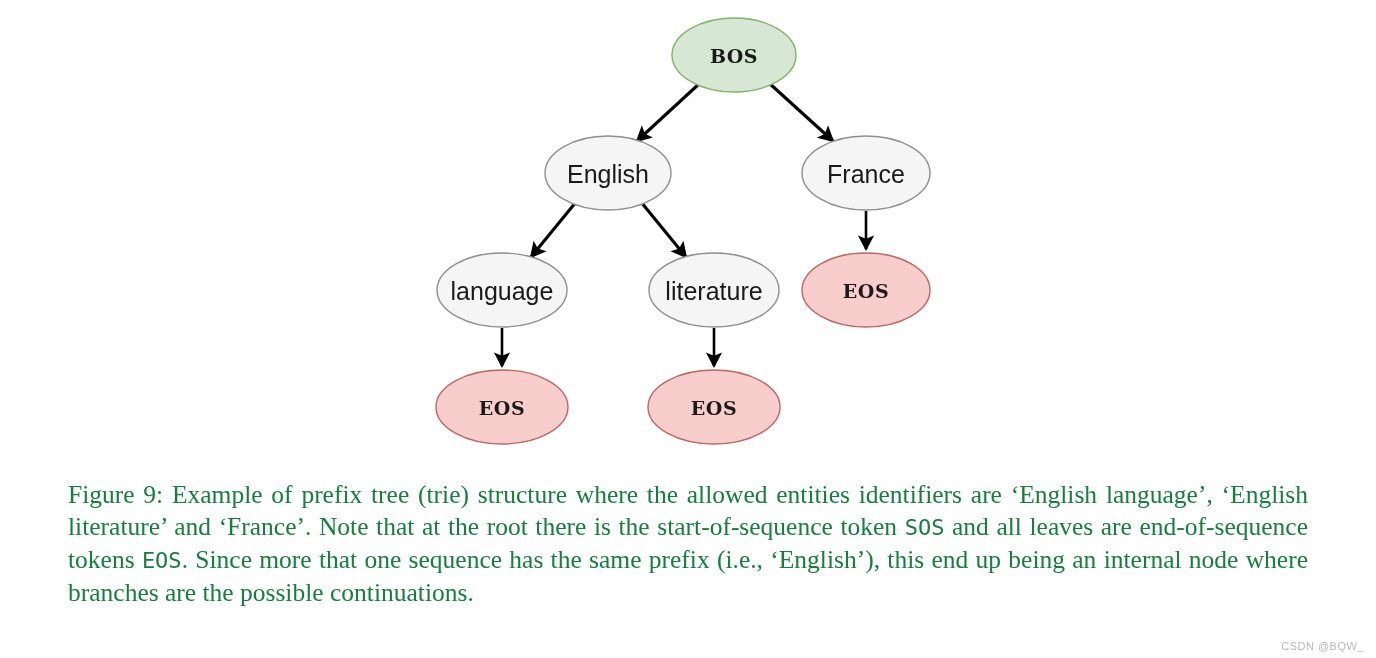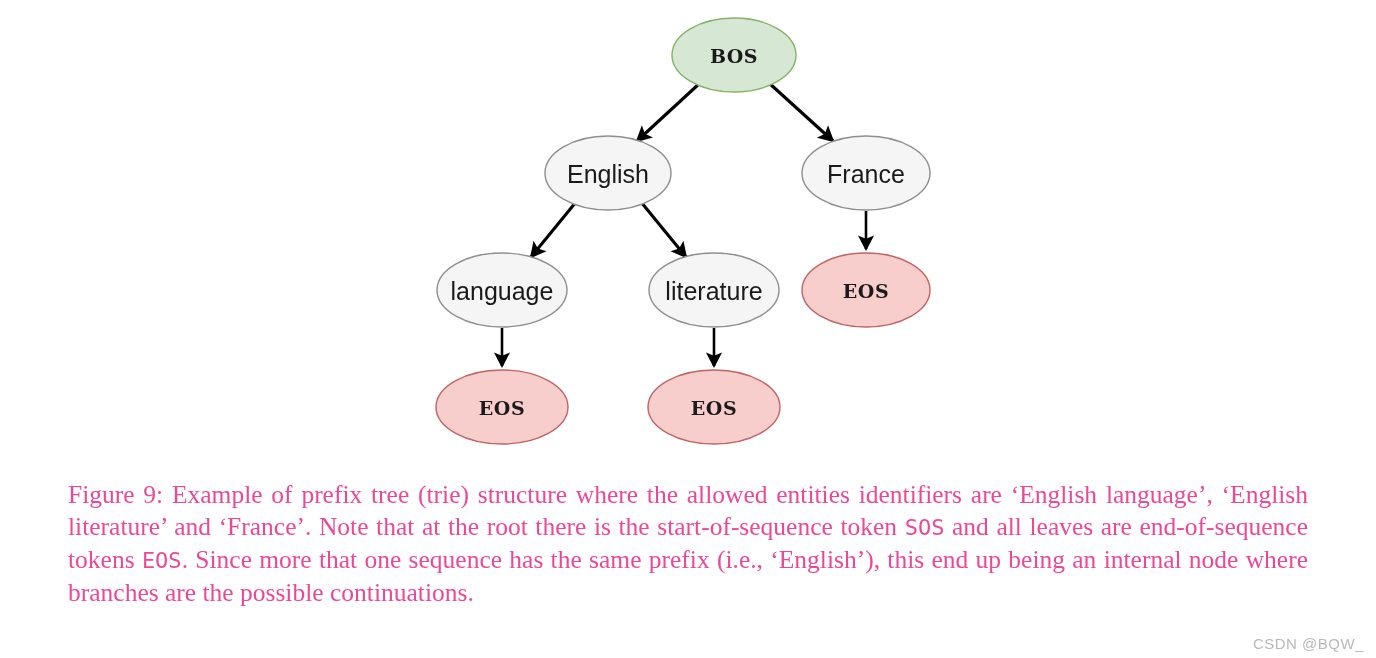--- a/index.html
+++ b/index.html
@@ -60,37 +60,37 @@
 
   
   #caption {
     position: absolute;
     left: 68px;
     top: 479px;
     width: 1240px;
     font-family: "Liberation Serif", serif;
     font-size: 25.5px;
     line-height: 32px;
-    color: #ec4899;
+    color: #15803d;
     text-align: justify;
     text-justify: inter-word;
   }
   #caption .mono {
     font-family: "DejaVu Sans Mono", monospace;
     font-size: 22px;
     letter-spacing: 0px;
   }
 
   
   #watermark {
     position: absolute;
     right: 12px;
     bottom: 6px;
     font-family: "Liberation Sans", sans-serif;
-    font-size: 15px;
+    font-size: 11px;
     color: #b9b9b9;
     letter-spacing: 0.5px;
     white-space: nowrap;
   }
 </style>
 </head>
 <body>
 
 <div id="figure-area">
   <svg id="trie-svg" width="1376" height="470" viewBox="0 0 1376 470">

